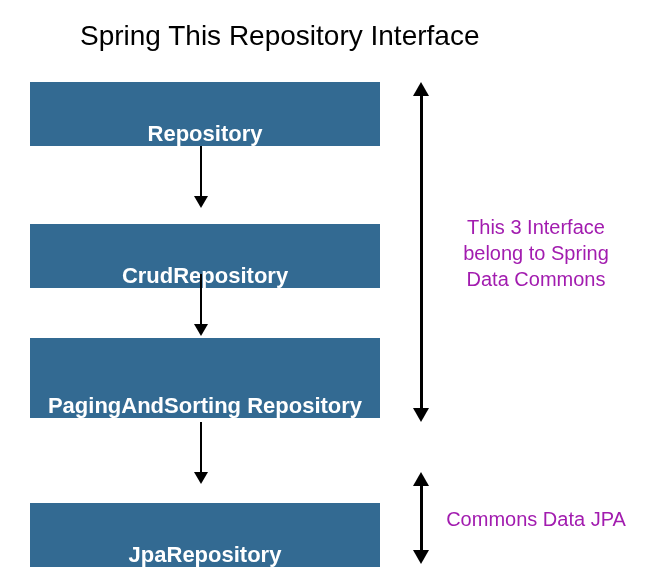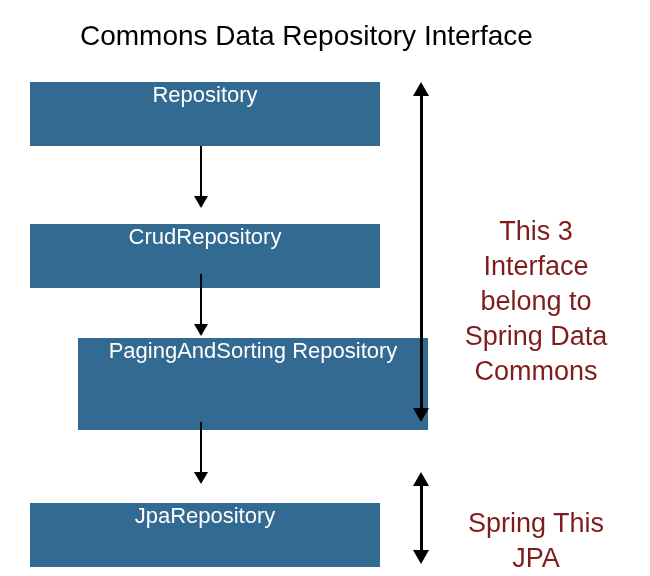--- a/index.html
+++ b/index.html
@@ -19,30 +19,30 @@
       color: #000;
     }
     .box {
       position: absolute;
       left: 30px;
       width: 350px;
       height: 64px;
       background: #336a92;
       color: #fff;
       display: flex;
-      align-items: flex-start;
+      align-items: flex-end;
       justify-content: center;
       font-size: 22px;
-      font-weight: 400;
+      font-weight: 700;
       text-align: center;
       line-height: 1.15;
     }
     .box-0 { top: 82px; }
     .box-1 { top: 224px; }
-    .box-2 { top: 338px; height: 92px; margin-left: 48px; }
+    .box-2 { top: 338px; height: 80px; }
     .box-3 { top: 503px; }
     .flow-arrow {
       position: absolute;
       left: 200px;
       width: 2px;
       background: #000;
     }
     .flow-arrow::after {
       content: "";
       position: absolute;
@@ -79,32 +79,32 @@
     .double-arrow::after {
       bottom: -12px;
       border-left: 8px solid transparent;
       border-right: 8px solid transparent;
       border-top: 14px solid #000;
     }
     .da-0 { left: 420px; top: 94px; height: 316px; }
     .da-1 { left: 420px; top: 484px; height: 68px; }
     .anno {
       position: absolute;
-      color: #7f1d1d;
-      font-size: 27px;
+      color: #a21caf;
+      font-size: 20px;
       text-align: center;
       line-height: 1.3;
     }
     .anno-0 { left: 446px; top: 214px; width: 180px; }
     .anno-1 { left: 446px; top: 506px; width: 180px; }
   </style>
 </head>
 <body>
 
-<div class="title">Commons Data Repository Interface</div>
+<div class="title">Spring This Repository Interface</div>
 
 <div class="box box-0">
   <span>Repository</span>
 </div>
 
 <div class="flow-arrow fa-0"></div>
 
 <div class="box box-1">
   <span>CrudRepository</span>
 </div>
@@ -118,13 +118,13 @@
 <div class="flow-arrow fa-2"></div>
 
 <div class="box box-3">
   <span>JpaRepository</span>
 </div>
 
 <div class="double-arrow da-0"></div>
 <div class="double-arrow da-1"></div>
 
 <div class="anno anno-0">This 3 Interface belong to Spring Data Commons</div>
-<div class="anno anno-1">Spring This JPA</div>
+<div class="anno anno-1">Commons Data JPA</div>
 
 </body></html>

